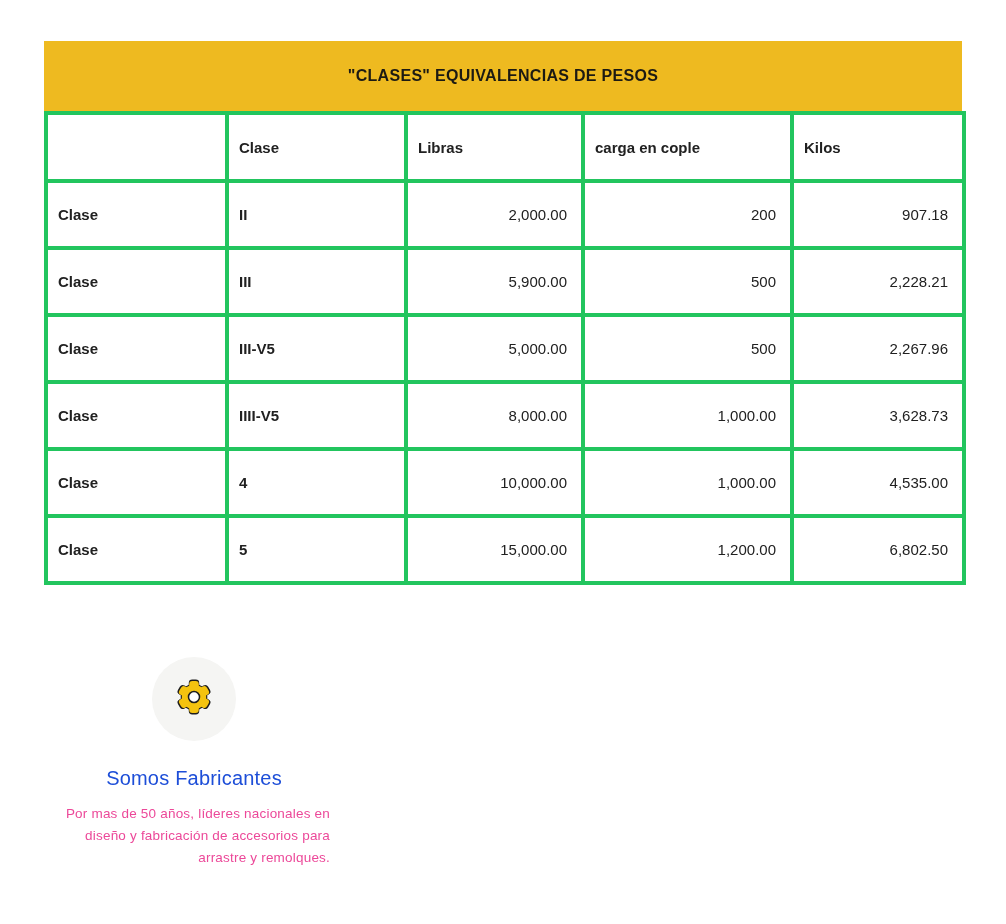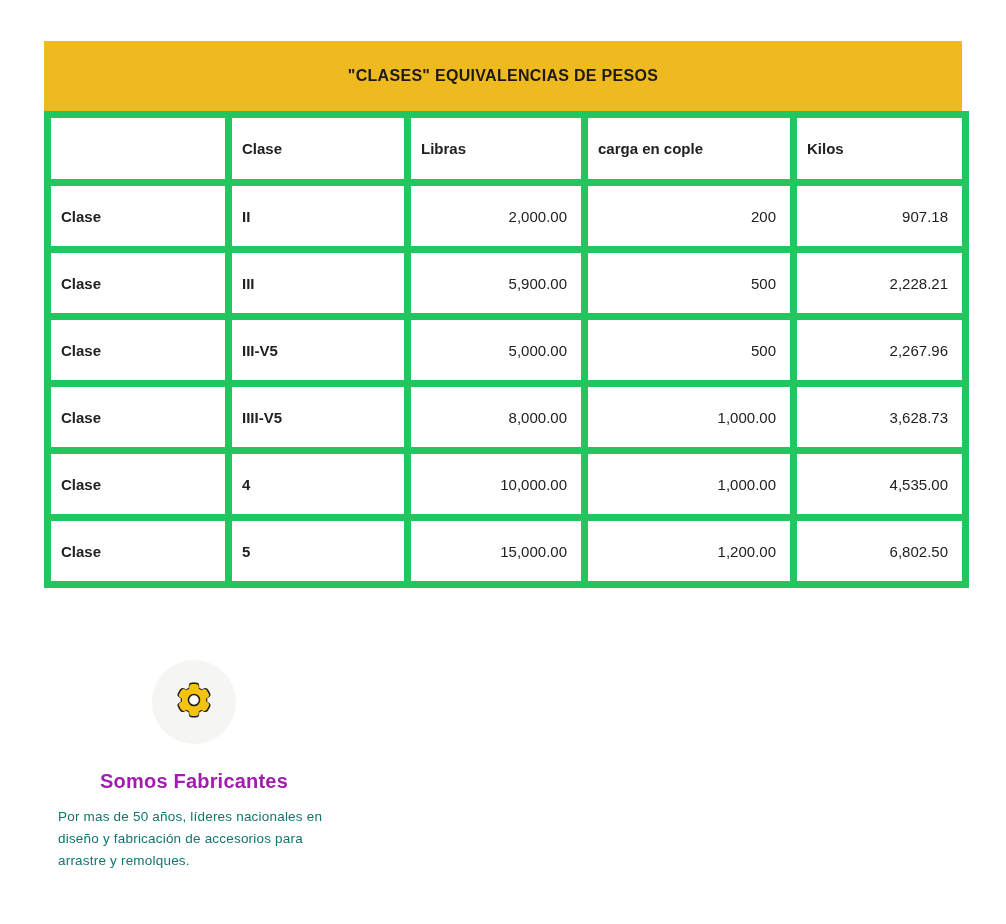--- a/index.html
+++ b/index.html
@@ -32,21 +32,21 @@
   
   table.weights {
     margin-left: 44px;
     width: 918px;
     border-collapse: collapse;
     table-layout: fixed;
     background: #ffffff;
   }
   table.weights th,
   table.weights td {
-    border: 7px solid #22c55e;
+    border: 4px solid #22c55e;
     vertical-align: middle;
     font-size: 15px;
     color: #212121;
   }
   table.weights thead th {
     height: 68px;
     text-align: left;
     padding-left: 10px;
     font-weight: 700;
   }
@@ -79,31 +79,31 @@
     background: #f5f5f3;
     margin: 0 auto;
     display: flex;
     align-items: center;
     justify-content: center;
   }
   .feature-title {
     margin-top: 26px;
     text-align: center;
     font-size: 20px;
-    font-weight: 700;
-    color: #a21caf;
+    font-weight: 400;
+    color: #1d4ed8;
     letter-spacing: 0.2px;
   }
   .feature-text {
     margin-top: 13px;
     font-size: 13.5px;
     line-height: 22px;
     letter-spacing: 0.2px;
-    color: #0f766e;
-    text-align: left;
+    color: #ec4899;
+    text-align: right;
   }
   svg .ink { fill: #1d1d1d; }
   svg .gold { fill: #F4C30F; }
 </style>
 </head>
 <body>
 
 <div class="banner">
   <span class="banner-title">"CLASES" EQUIVALENCIAS DE PESOS</span>
 </div>

